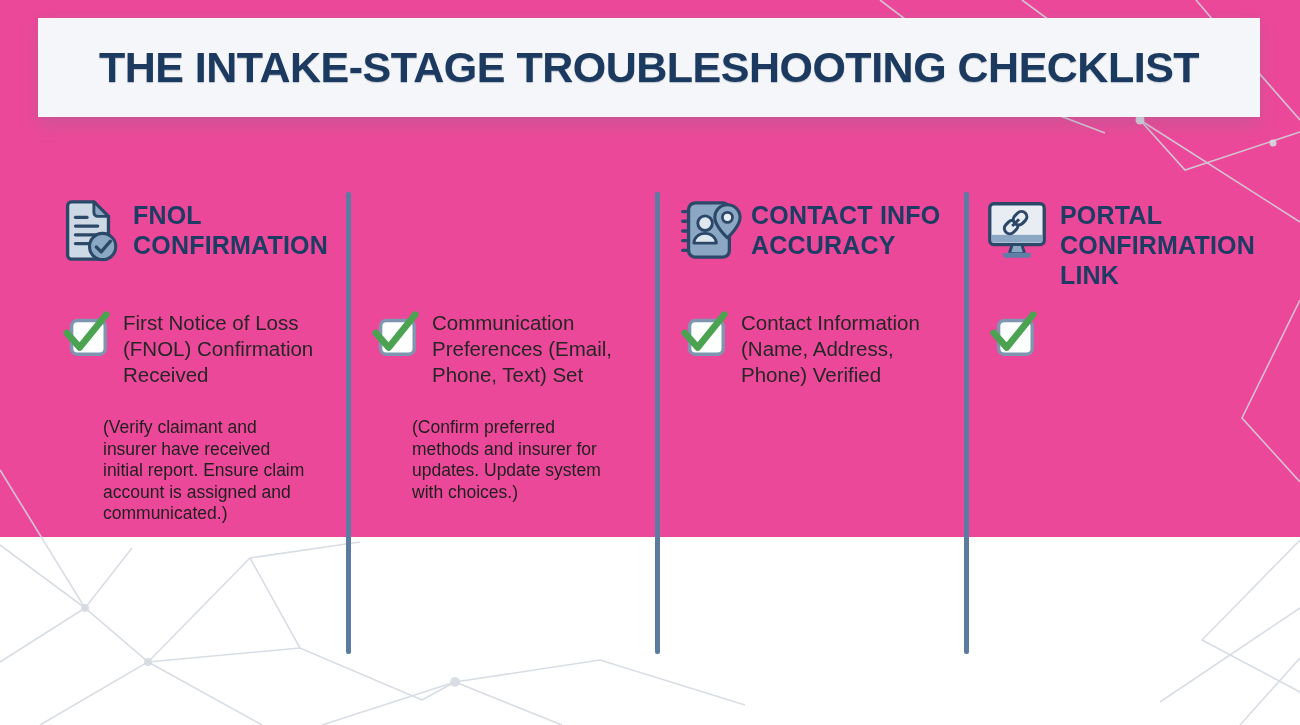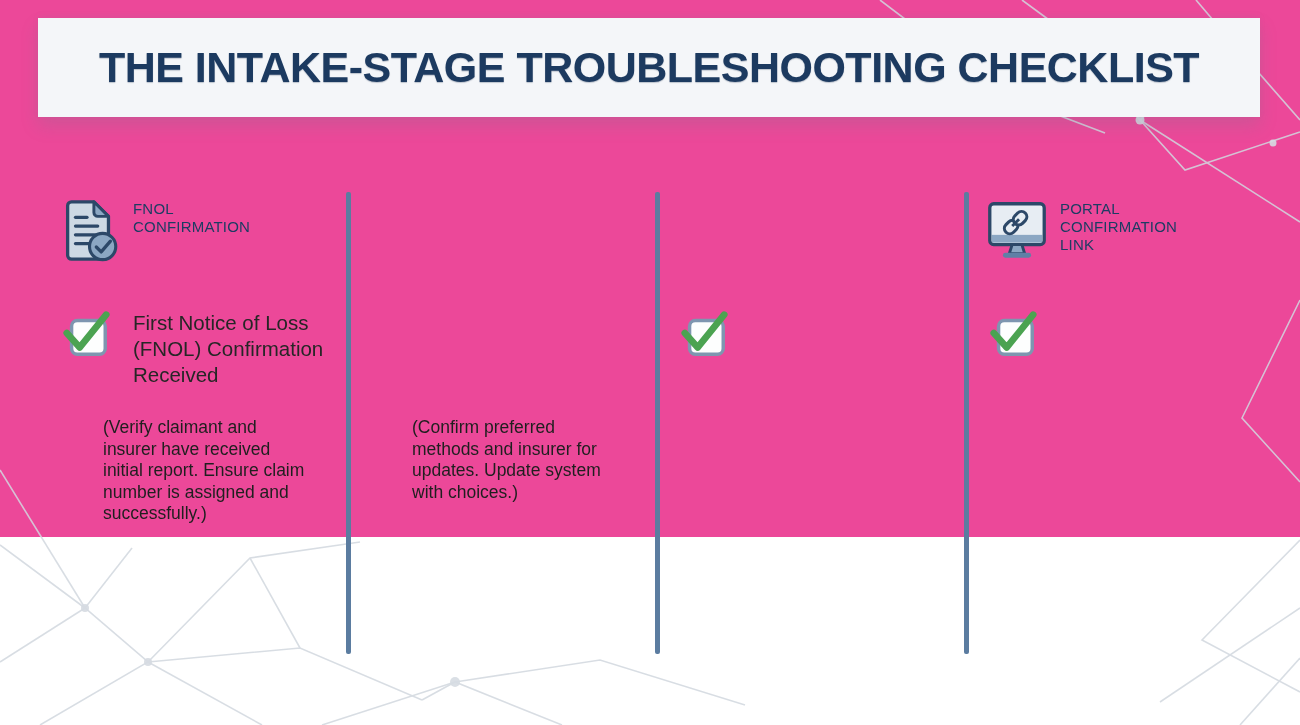--- a/index.html
+++ b/index.html
@@ -72,41 +72,41 @@
     right: 0;
     display: flex;
     align-items: flex-start;
   }
   .col-icon {
     flex: 0 0 70px;
     height: 72px;
   }
   .col-header h2 {
     margin: 6px 0 0 8px;
-    font-size: 15px;
+    font-size: 25px;
     line-height: 1.2;
-    font-weight: normal;
+    font-weight: bold;
     color: #1d3c63;
     white-space: pre-line;
     letter-spacing: 0.2px;
   }
   .check-row {
     position: absolute;
     top: 118px;
     left: 4px;
     right: 0;
     display: flex;
     align-items: flex-start;
   }
   .checkbox {
     flex: 0 0 44px;
     margin-top: -2px;
   }
   .item-text {
-    margin: 0 0 0 20px;
+    margin: 0 0 0 10px;
     font-size: 20.5px;
     line-height: 26px;
     color: #262626;
   }
   .note {
     position: absolute;
     top: 225px;
     left: 48px;
     width: 212px;
     margin: 0;
@@ -182,39 +182,69 @@
       </div>
       <div class="check-row">
         <span class="checkbox">
           <svg viewBox="0 0 56 52" width="54" height="50" xmlns="http://www.w3.org/2000/svg">
             <rect x="13" y="13" width="35" height="35" rx="6" fill="#fdfefe" stroke="#7e96b0" stroke-width="3.6"></rect>
             <path d="M8 26 L21.5 41 L49 7" fill="none" stroke="#4ba351" stroke-width="7" stroke-linecap="round" stroke-linejoin="round"></path>
           </svg>
         </span>
         <p class="item-text">First Notice of Loss (FNOL) Confirmation Received</p>
       </div>
-      <p class="note">(Verify claimant and insurer have received initial report. Ensure claim number is assigned and successfully.)</p>
+      <p class="note">(Verify claimant and insurer have received initial report. Ensure claim account is assigned and communicated.)</p>
     </section>
 
     <div class="divider"></div>
 
     <section class="column">
+      <div class="check-row">
+        <span class="checkbox">
+          <svg viewBox="0 0 56 52" width="54" height="50" xmlns="http://www.w3.org/2000/svg">
+            <rect x="13" y="13" width="35" height="35" rx="6" fill="#fdfefe" stroke="#7e96b0" stroke-width="3.6"></rect>
+            <path d="M8 26 L21.5 41 L49 7" fill="none" stroke="#4ba351" stroke-width="7" stroke-linecap="round" stroke-linejoin="round"></path>
+          </svg>
+        </span>
+        <p class="item-text">Communication Preferences (Email, Phone, Text) Set</p>
+      </div>
       <p class="note">(Confirm preferred methods and insurer for updates. Update system with choices.)</p>
     </section>
 
     <div class="divider"></div>
 
     <section class="column">
-      <div class="check-row">
-        <span class="checkbox">
-          <svg viewBox="0 0 56 52" width="54" height="50" xmlns="http://www.w3.org/2000/svg">
-            <rect x="13" y="13" width="35" height="35" rx="6" fill="#fdfefe" stroke="#7e96b0" stroke-width="3.6"></rect>
-            <path d="M8 26 L21.5 41 L49 7" fill="none" stroke="#4ba351" stroke-width="7" stroke-linecap="round" stroke-linejoin="round"></path>
-          </svg>
-        </span>
+      <div class="col-header">
+        <span class="col-icon">
+          <svg viewBox="0 0 72 72" width="70" height="72" xmlns="http://www.w3.org/2000/svg">
+            <rect x="16" y="8" width="42" height="56" rx="7" fill="#8ba7c3" stroke="#2c4868" stroke-width="3.4"></rect>
+            <g stroke="#2c4868" stroke-width="3.4" stroke-linecap="round">
+              <line x1="10" y1="17" x2="16" y2="17"></line>
+              <line x1="10" y1="27" x2="16" y2="27"></line>
+              <line x1="10" y1="37" x2="16" y2="37"></line>
+              <line x1="10" y1="47" x2="16" y2="47"></line>
+              <line x1="10" y1="57" x2="16" y2="57"></line>
+            </g>
+            <circle cx="33" cy="29" r="7.5" fill="#dfe8f0" stroke="#2c4868" stroke-width="3"></circle>
+            <path d="M21.5 49.5a11.5 10 0 0 1 23 0z" fill="#dfe8f0" stroke="#2c4868" stroke-width="3" stroke-linejoin="round"></path>
+            <path d="M56 10c7.2 0 13 5.8 13 13 0 9.5-13 21-13 21S43 32.5 43 23c0-7.2 5.8-13 13-13z" fill="#8ba7c3" stroke="#2c4868" stroke-width="3.2" stroke-linejoin="round"></path>
+            <circle cx="56" cy="23" r="5.2" fill="#e9eff5" stroke="#2c4868" stroke-width="2.8"></circle>
+          </svg>
+        </span>
+        <h2>CONTACT INFO
+ACCURACY</h2>
+      </div>
+      <div class="check-row">
+        <span class="checkbox">
+          <svg viewBox="0 0 56 52" width="54" height="50" xmlns="http://www.w3.org/2000/svg">
+            <rect x="13" y="13" width="35" height="35" rx="6" fill="#fdfefe" stroke="#7e96b0" stroke-width="3.6"></rect>
+            <path d="M8 26 L21.5 41 L49 7" fill="none" stroke="#4ba351" stroke-width="7" stroke-linecap="round" stroke-linejoin="round"></path>
+          </svg>
+        </span>
+        <p class="item-text">Contact Information (Name, Address, Phone) Verified</p>
       </div>
     </section>
 
     <div class="divider"></div>
 
     <section class="column">
       <div class="col-header">
         <span class="col-icon">
           <svg viewBox="0 0 72 72" width="70" height="72" xmlns="http://www.w3.org/2000/svg">
             <rect x="8" y="9" width="56" height="42" rx="4" fill="#e7edf3"></rect>

